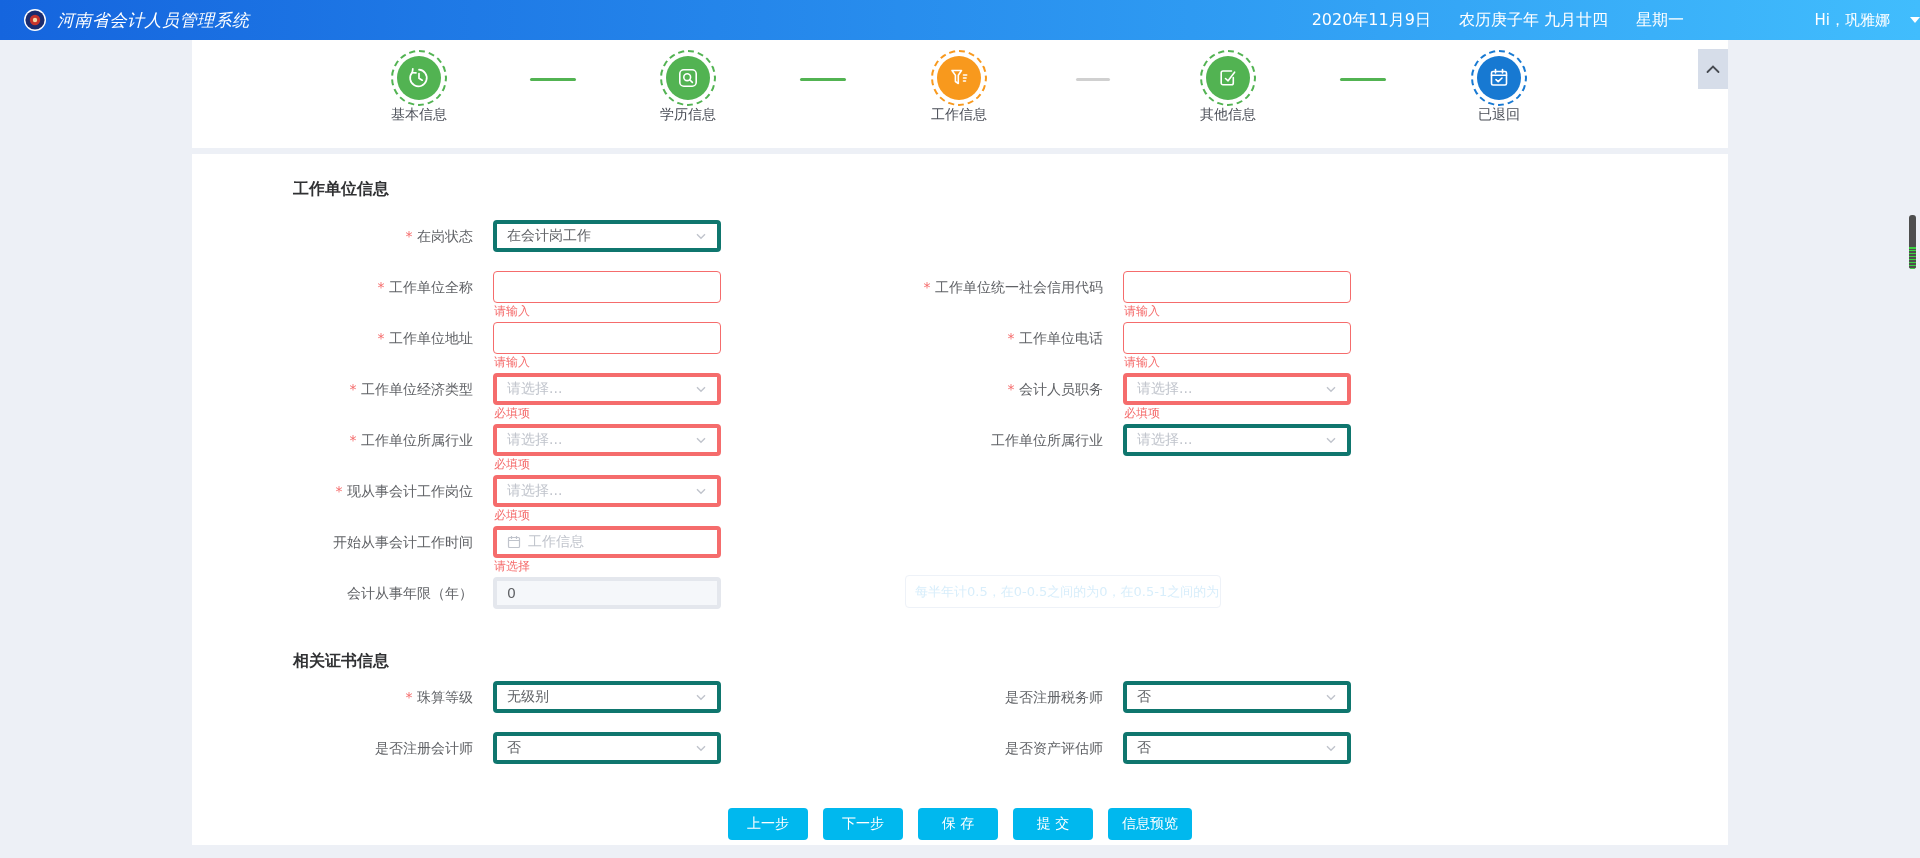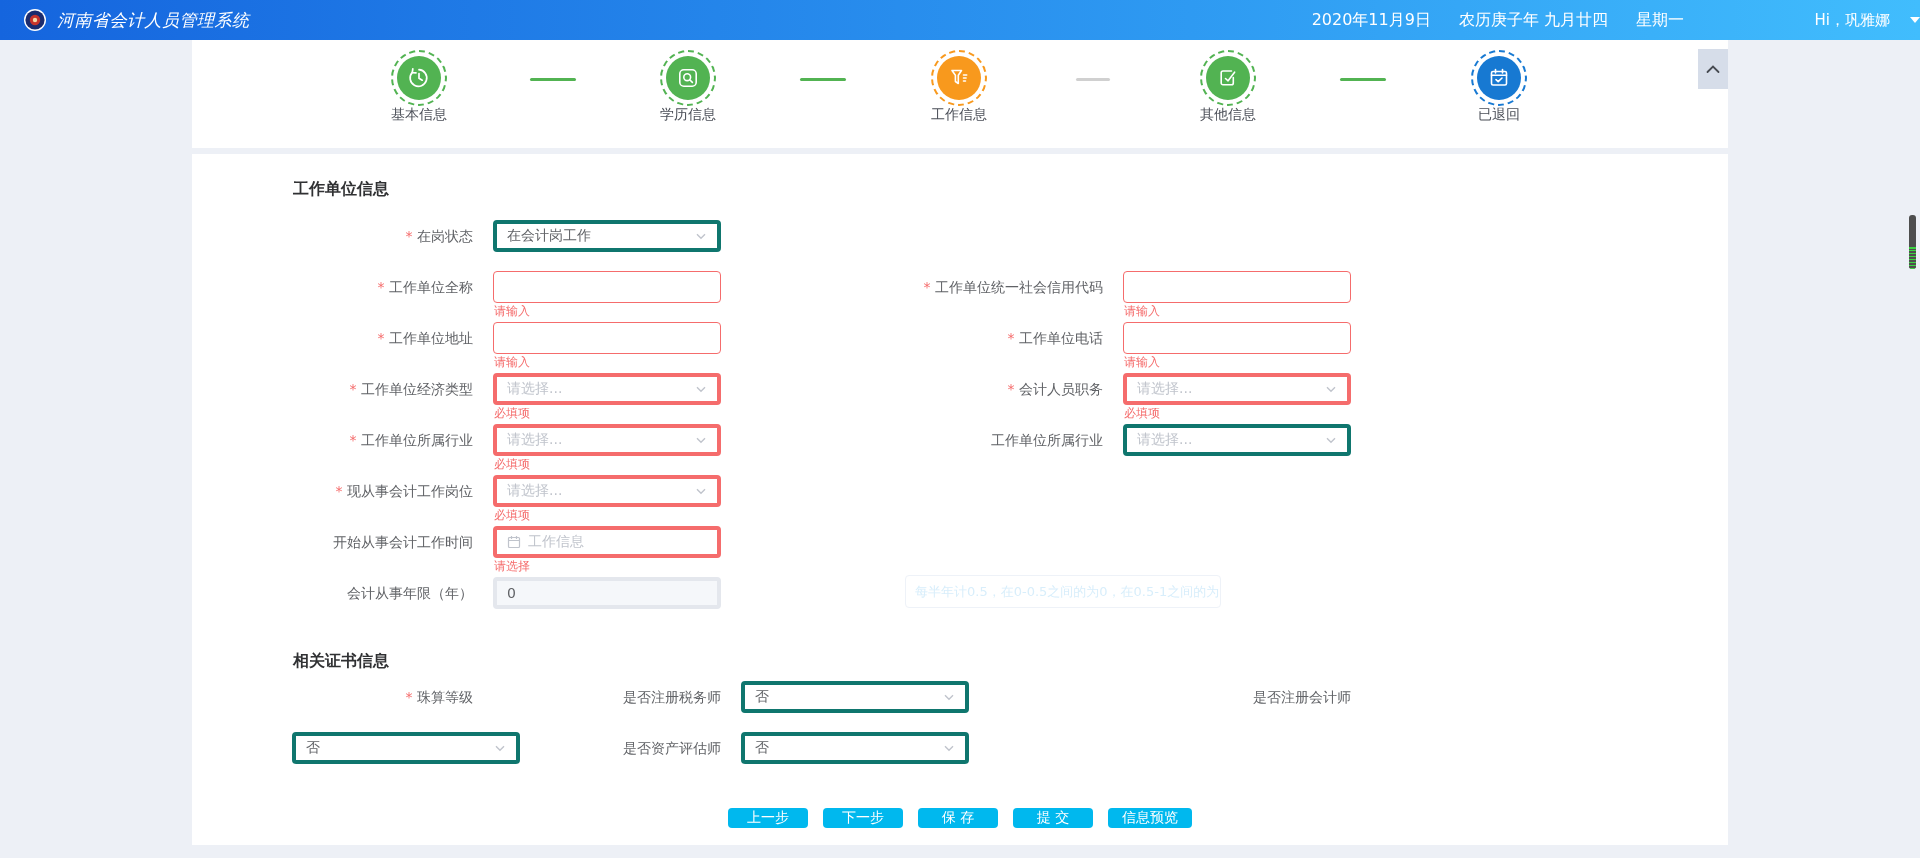--- a/index.html
+++ b/index.html
@@ -50,21 +50,21 @@
   .err-msg { position:absolute; top:34px; left:1px; font-size:12px; color:#f56c6c; line-height:13px; }
   .cal-ic { margin-right:7px; display:flex; }
   
   .tooltip { position:absolute; left:713px; top:421px; width:316px; height:33px; background:#fff;
              border:1px solid #eef2f8; border-radius:4px; color:#d8eefb; font-size:13px; line-height:31px;
              padding:0 9px; white-space:nowrap; overflow:hidden; }
   .tooltip::before { content:""; position:absolute; left:-5px; top:12px; width:8px; height:8px; background:#fff;
              border-left:1px solid #eef2f8; border-bottom:1px solid #eef2f8; transform:rotate(45deg); }
   
   .btn-row { display:flex; justify-content:center; gap:15px; margin-top:44px; }
-  .btn { height:20px; min-width:80px; padding:0 14px; border:none; border-radius:4px; background:#00b8ee;
+  .btn { height:32px; min-width:80px; padding:0 14px; border:none; border-radius:4px; background:#00b8ee;
          color:#fff; font-size:14px; font-family:inherit; display:flex; align-items:center; justify-content:center; cursor:pointer; }
   
   .backtop { position:absolute; left:1698px; top:49px; width:30px; height:40px; background:#d6dde9;
              display:flex; align-items:center; justify-content:center; z-index:30; cursor:pointer; }
   .sb-thumb { position:absolute; left:1909px; top:215px; width:7px; height:54px; background:#4e4e4e; border-radius:3px; z-index:40; }
   .sb-thumb::after { content:""; position:absolute; left:0; right:0; bottom:0; height:22px; border-radius:0 0 3px 3px;
              background:repeating-linear-gradient(180deg,#3bd441 0 1.5px,#4e4e4e 1.5px 3px); }
 </style>
 </head>
 <body>
@@ -288,20 +288,30 @@
         <div></div>
     </div>
 
     <div class="tooltip">每半年计0.5，在0-0.5之间的为0，在0.5-1之间的为0.5</div>
 
     <div class="section-title" style="margin-top:43px">相关证书信息</div>
 
     <div class="form-grid" style="margin-top:12px">
 
       <div class="f-label req">珠算等级</div>
+      <div class="f-ctrl">
+        <div class="ctl">
+          <span>无级别</span>
+          <span class="chev">
+            <svg width="12" height="12" viewBox="0 0 12 12" fill="none" stroke="#c0c4cc" stroke-width="1.4">
+                <path d="M2 4.2 L6 8.2 L10 4.2"></path>
+              </svg>
+          </span>
+        </div>
+      </div>
       <div class="f-label">是否注册税务师</div>
       <div class="f-ctrl">
         <div class="ctl">
           <span>否</span>
           <span class="chev">
             <svg width="12" height="12" viewBox="0 0 12 12" fill="none" stroke="#c0c4cc" stroke-width="1.4">
                 <path d="M2 4.2 L6 8.2 L10 4.2"></path>
               </svg>
           </span>
         </div>

